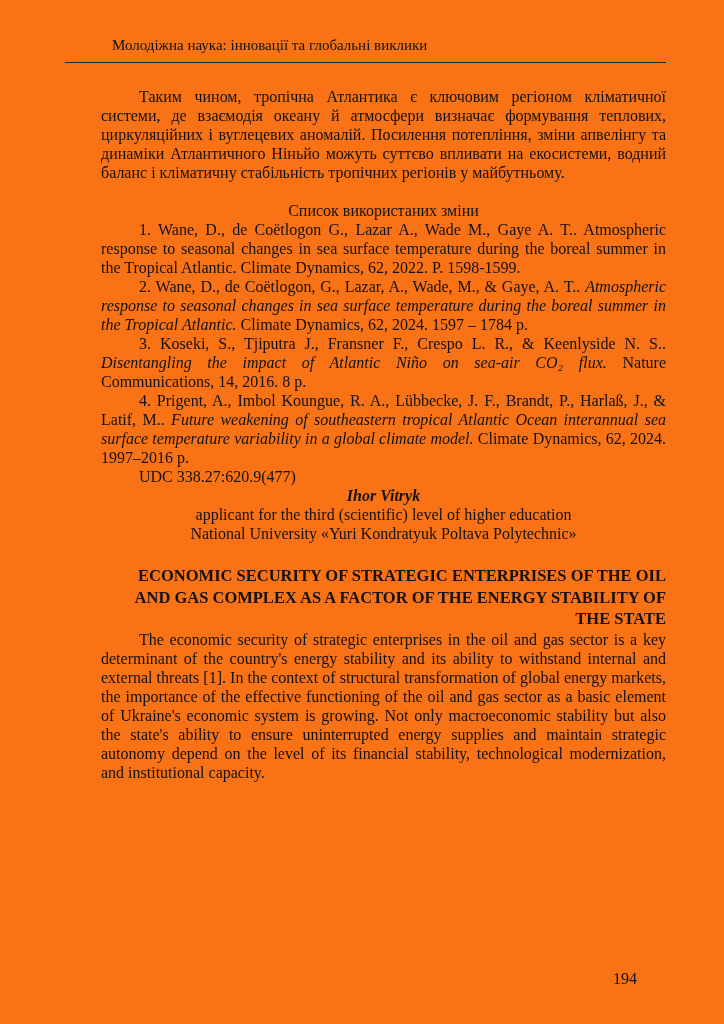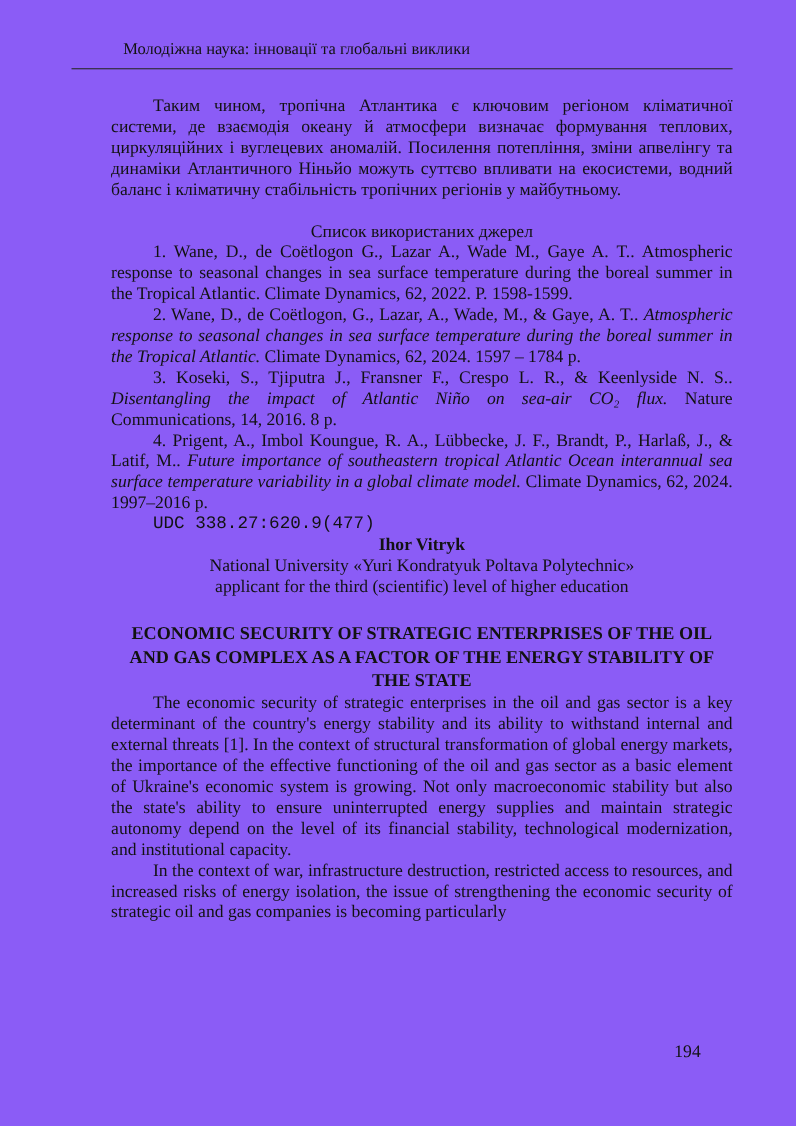--- a/index.html
+++ b/index.html
@@ -4,21 +4,21 @@
 <style>
   html, body {
     margin: 0;
     padding: 0;
     background: #ffffff;
   }
   .page {
     position: relative;
     width: 724px;
     height: 1024px;
-    background: #8b5cf6;
+    background: #f97316;
     box-sizing: border-box;
     padding: 36px 58px 0 65px;
     font-family: "Liberation Serif", "DejaVu Serif", serif;
     color: #121212;
     overflow: hidden;
   }
   .running-header {
     font-size: 15px;
     line-height: 18px;
     padding-left: 47px;
@@ -45,79 +45,78 @@
     text-align: center;
     line-height: 19px;
   }
   .ref .it {
     font-style: italic;
   }
   .udc-line {
     margin: 18px 0 0 0;
     text-align: left;
     text-indent: 0;
-    font-family: Liberation Mono, monospace;
   }
   .author-block {
     text-align: center;
     line-height: 19px;
   }
   .author-name {
     font-weight: bold;
+    font-style: italic;
   }
   .article-title {
     margin: 22px 0 0 0;
     font-size: 16.5px;
     line-height: 21.5px;
     font-weight: bold;
-    text-align: center;
+    text-align: right;
   }
   .after-title {
     margin-top: 14px;
   }
   .page-number {
     position: absolute;
     right: 87px;
-    bottom: 58px;
+    bottom: 36px;
     font-size: 16px;
     line-height: 19px;
   }
 </style>
 </head>
 <body>
 
 <div class="page">
 
   <div class="running-header">
     <span>Молодіжна наука: інновації та глобальні виклики</span>
   </div>
 
   <div class="body-text">
 
     <p class="para first-para">Таким чином, тропічна Атлантика є ключовим регіоном кліматичної системи, де взаємодія океану й атмосфери визначає формування теплових, циркуляційних і вуглецевих аномалій. Посилення потепління, зміни апвелінгу та динаміки Атлантичного Ніньйо можуть суттєво впливати на екосистеми, водний баланс і кліматичну стабільність тропічних регіонів у майбутньому.</p>
 
-    <h3 class="refs-heading">Список використаних джерел</h3>
+    <h3 class="refs-heading">Список використаних зміни</h3>
 
     <div>
       <p class="para ref"><span>1. Wane, D., de Coëtlogon G., Lazar A., Wade M., Gaye A. T.. Atmospheric response to seasonal changes in sea surface temperature during the boreal summer in the Tropical Atlantic. Climate Dynamics, 62, 2022. P. 1598-1599.</span><span class="it"></span><span></span></p>
       <p class="para ref"><span>2. Wane, D., de Coëtlogon, G., Lazar, A., Wade, M., &amp; Gaye, A. T.. </span><span class="it">Atmospheric response to seasonal changes in sea surface temperature during the boreal summer in the Tropical Atlantic.</span><span> Climate Dynamics, 62, 2024. 1597 – 1784 p.</span></p>
       <p class="para ref"><span>3. Koseki, S., Tjiputra J., Fransner F., Crespo L. R., &amp; Keenlyside N. S.. </span><span class="it">Disentangling the impact of Atlantic Niño on sea-air CO₂ flux.</span><span> Nature Communications, 14, 2016. 8 p.</span></p>
-      <p class="para ref"><span>4. Prigent, A., Imbol Koungue, R. A., Lübbecke, J. F., Brandt, P., Harlaß, J., &amp; Latif, M.. </span><span class="it">Future importance of southeastern tropical Atlantic Ocean interannual sea surface temperature variability in a global climate model.</span><span> Climate Dynamics, 62, 2024. 1997–2016 p.</span></p>
+      <p class="para ref"><span>4. Prigent, A., Imbol Koungue, R. A., Lübbecke, J. F., Brandt, P., Harlaß, J., &amp; Latif, M.. </span><span class="it">Future weakening of southeastern tropical Atlantic Ocean interannual sea surface temperature variability in a global climate model.</span><span> Climate Dynamics, 62, 2024. 1997–2016 p.</span></p>
     </div>
 
     <p class="para udc-line">UDC 338.27:620.9(477)</p>
 
     <div class="author-block">
       <div class="author-name">Ihor Vitryk</div>
+      <div>applicant for the third (scientific) level of higher education</div>
       <div>National University «Yuri Kondratyuk Poltava Polytechnic»</div>
-      <div>applicant for the third (scientific) level of higher education</div>
     </div>
 
     <h2 class="article-title">ECONOMIC SECURITY OF STRATEGIC ENTERPRISES OF THE OIL AND GAS COMPLEX AS A FACTOR OF THE ENERGY STABILITY OF THE STATE</h2>
 
     <p class="para after-title">The economic security of strategic enterprises in the oil and gas sector is a key determinant of the country's energy stability and its ability to withstand internal and external threats [1]. In the context of structural transformation of global energy markets, the importance of the effective functioning of the oil and gas sector as a basic element of Ukraine's economic system is growing. Not only macroeconomic stability but also the state's ability to ensure uninterrupted energy supplies and maintain strategic autonomy depend on the level of its financial stability, technological modernization, and institutional capacity.</p>
-    <p class="para">In the context of war, infrastructure destruction, restricted access to resources, and increased risks of energy isolation, the issue of strengthening the economic security of strategic oil and gas companies is becoming particularly</p>
 
   </div>
 
   <div class="page-number">194</div>
 
 </div>
 
 </body></html>

